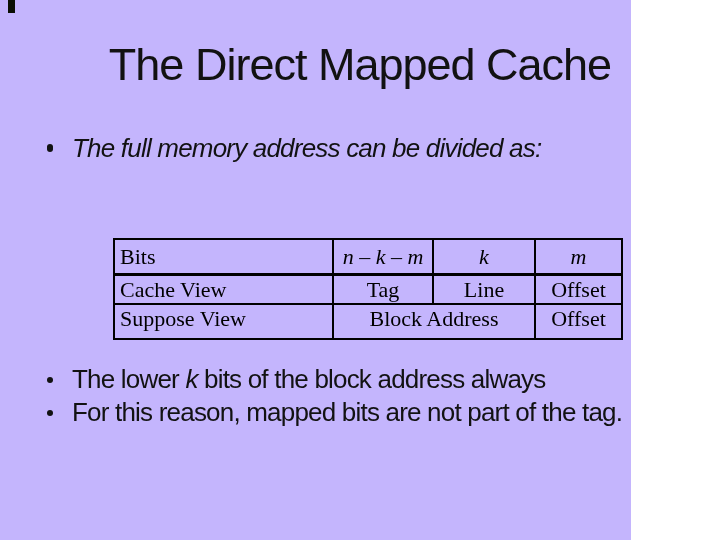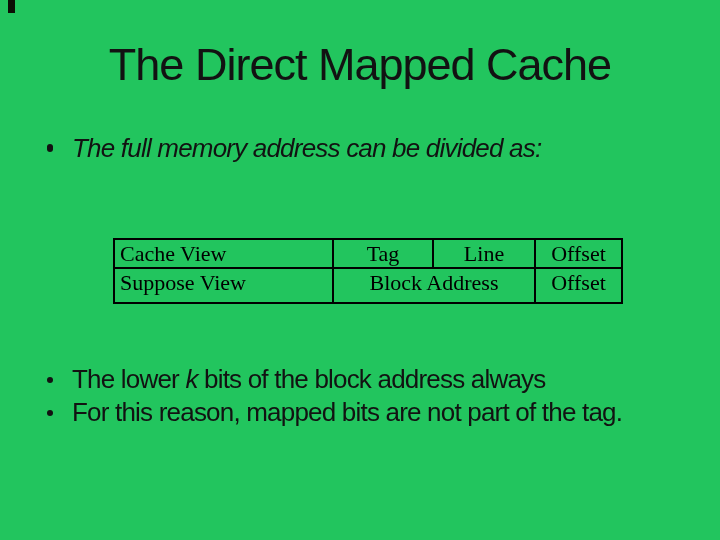--- a/index.html
+++ b/index.html
@@ -1,20 +1,20 @@
 <!DOCTYPE html>
 <html><head>
 <meta charset="utf-8">
 <style>
   html, body { margin: 0; padding: 0; }
   .slide {
     position: relative;
-    width: 720px;
+    width: 631px;
     height: 540px;
-    background: #22c55e;
+    background: #c4b5fd;
     overflow: hidden;
     font-family: "Liberation Sans", sans-serif;
     color: #121212;
   }
   .corner-mark {
     position: absolute;
     left: 8px;
     top: 0;
     width: 7px;
     height: 13px;
@@ -114,20 +114,26 @@
   </ul>
 
   <table class="addr-table">
     <colgroup>
       <col class="col1">
         <col class="col2">
         <col class="col3">
         <col class="col4">
     </colgroup>
     <tbody>
+        <tr class="r1">
+      <td class="c-left">Bits</td>
+      <td class="c-mid it">n – k – m</td>
+      <td class="c-mid it">k</td>
+      <td class="c-mid it">m</td>
+    </tr>
     <tr class="r2">
       <td class="c-left">Cache View</td>
       <td class="c-mid">Tag</td>
       <td class="c-mid">Line</td>
       <td class="c-mid">Offset</td>
     </tr>
     <tr class="r3">
       <td class="c-left">Suppose View</td>
       <td class="c-mid" colspan="2">Block Address</td>
       <td class="c-mid">Offset</td>

